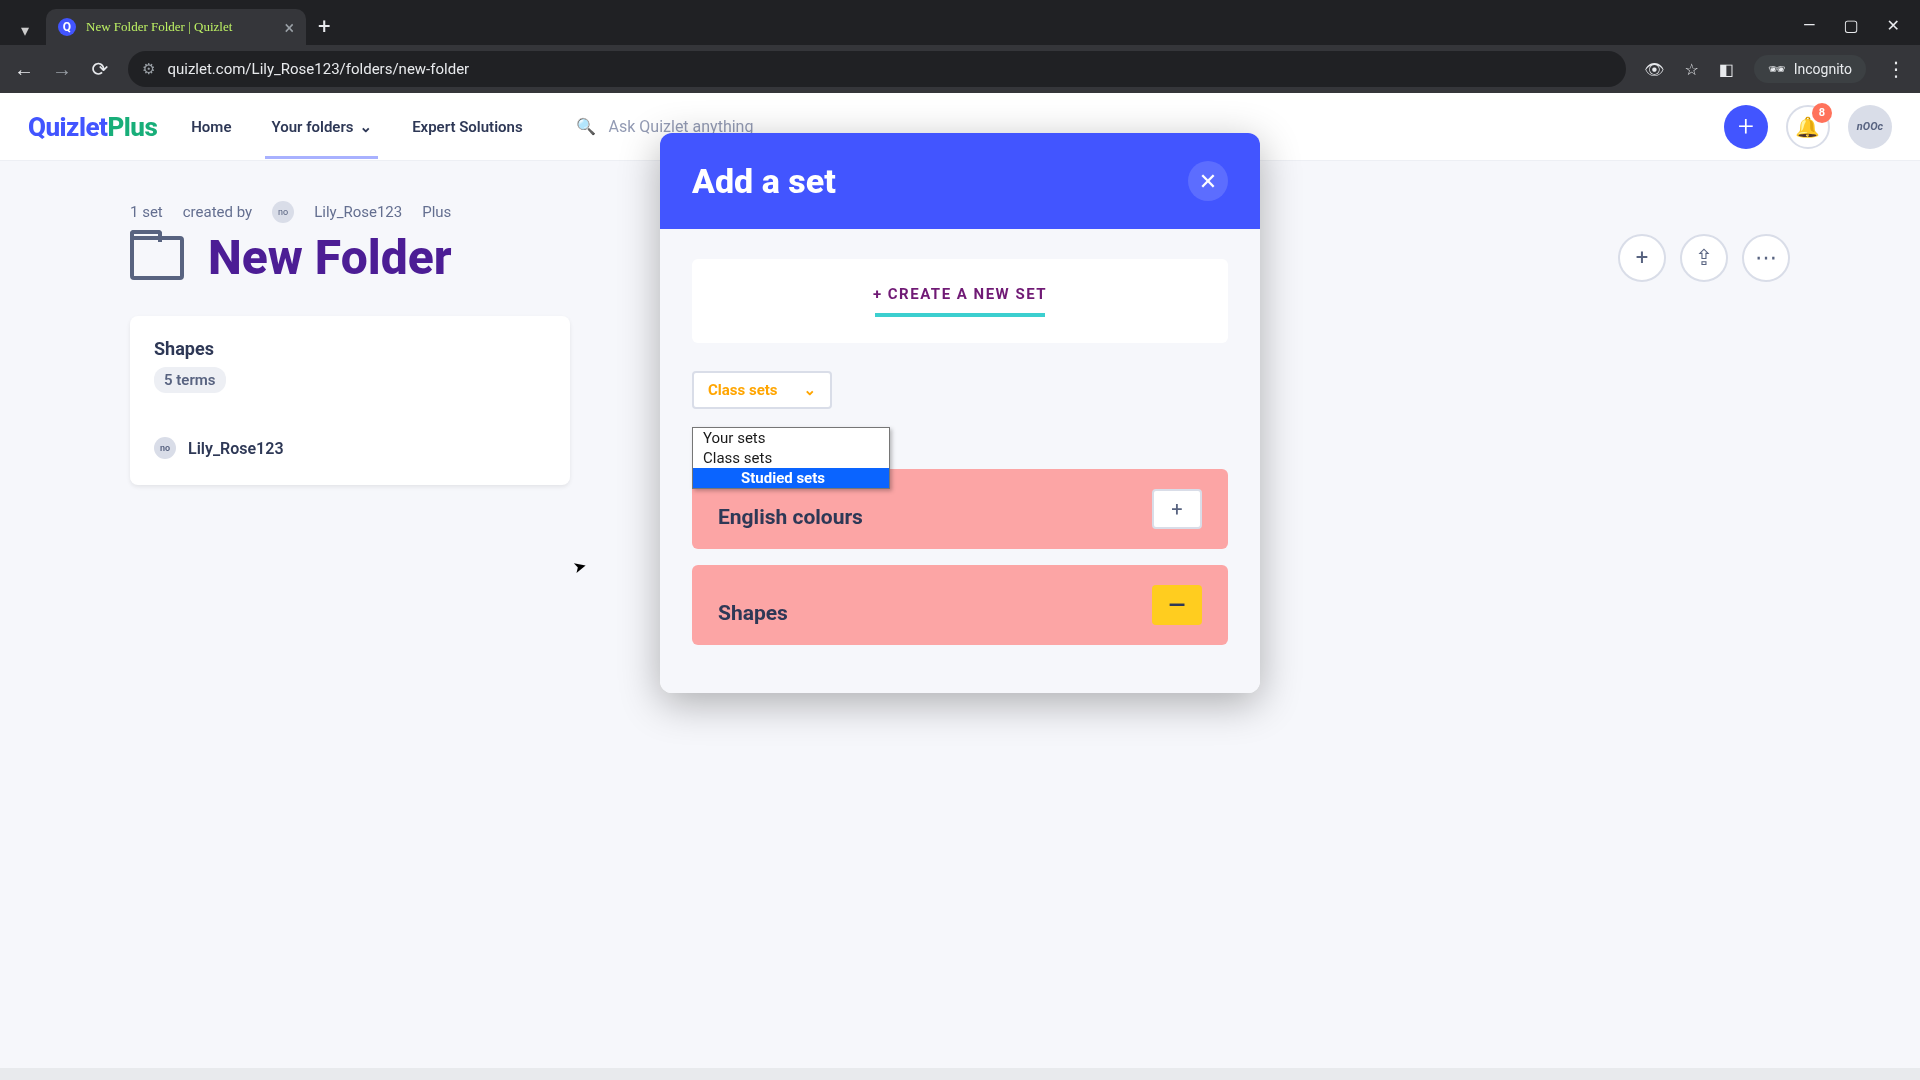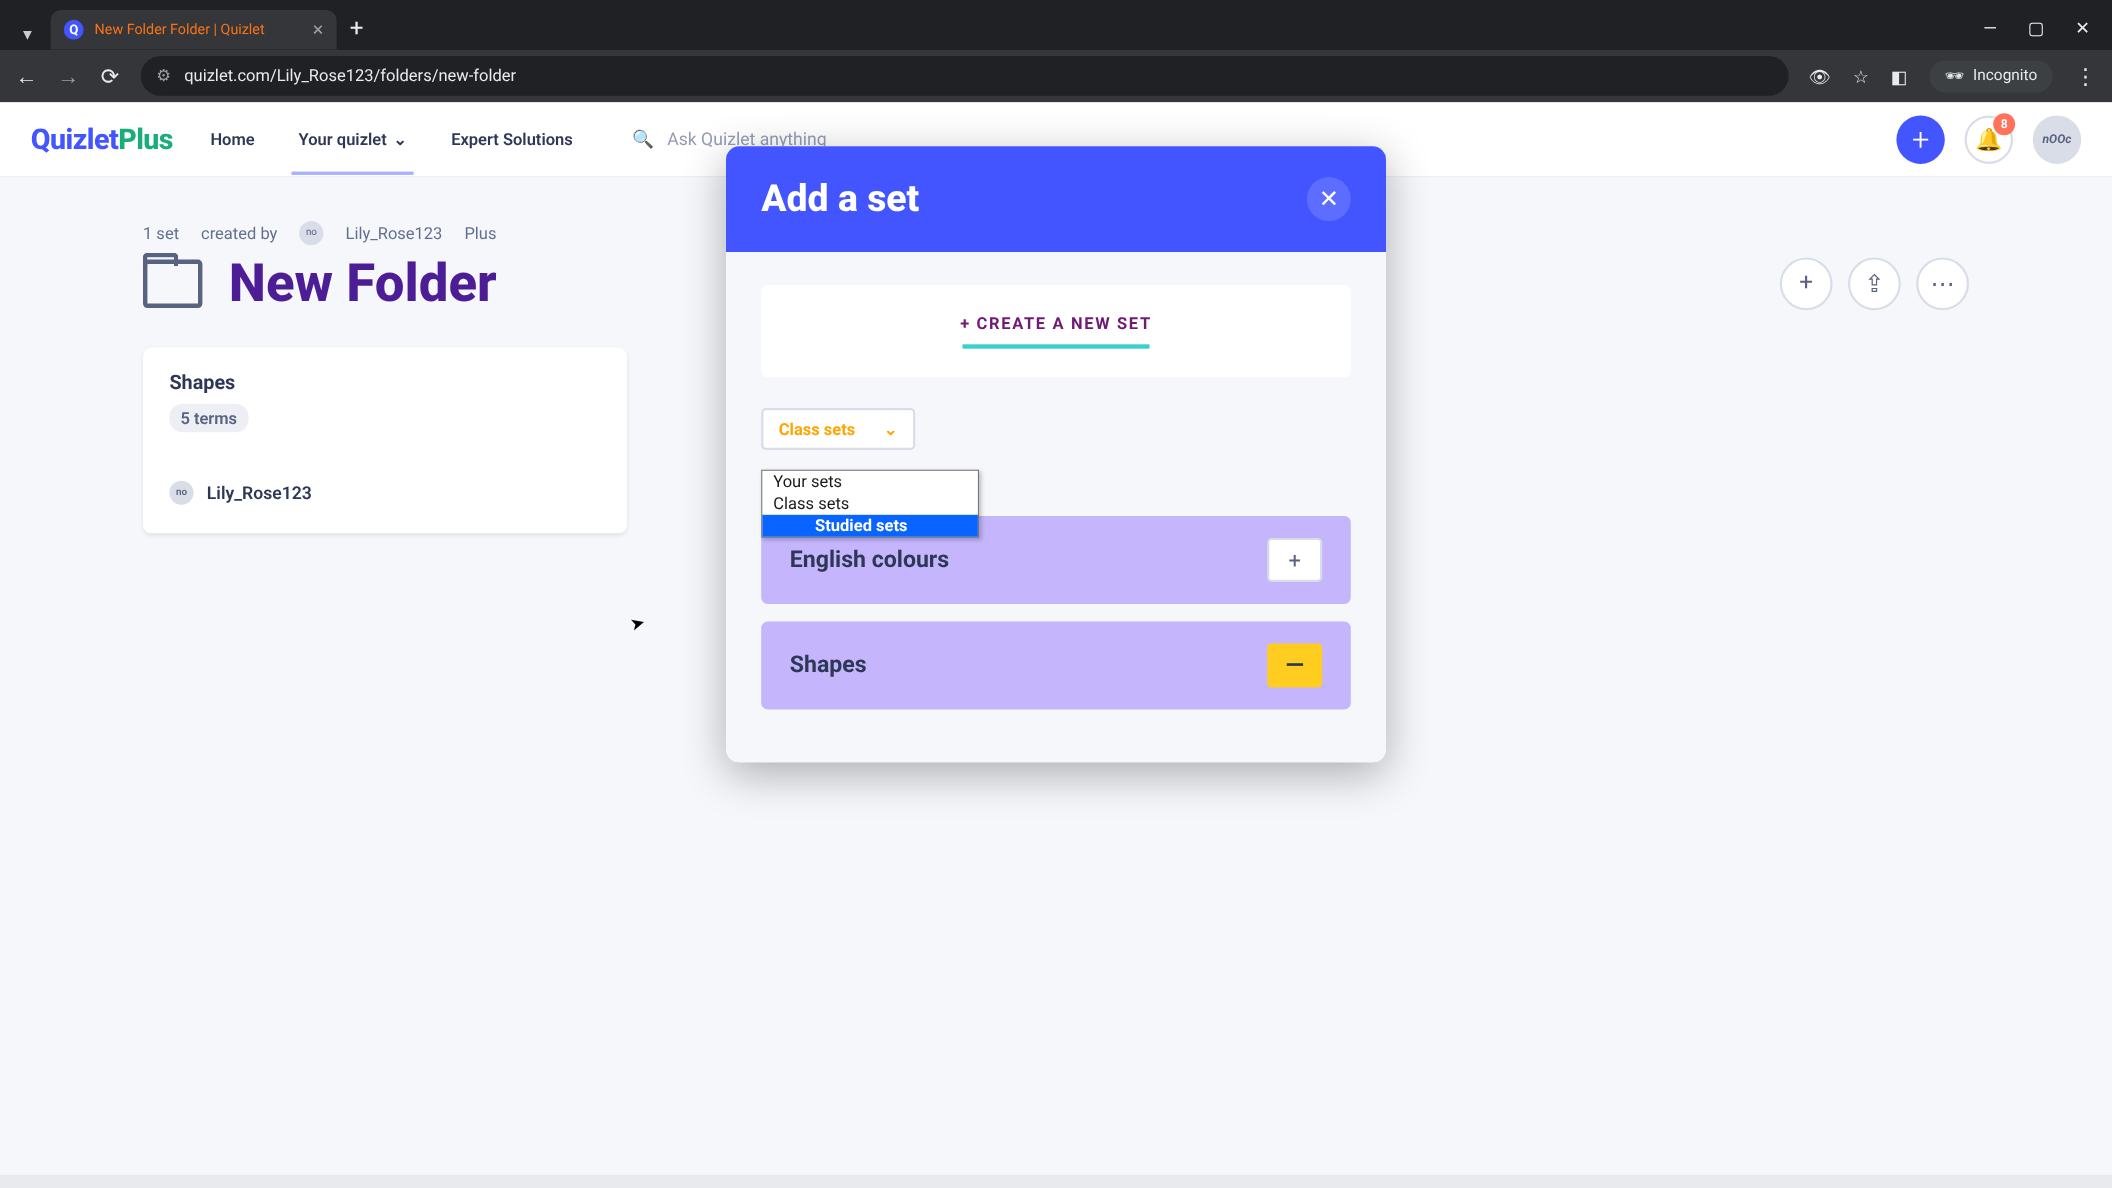--- a/index.html
+++ b/index.html
@@ -3,21 +3,21 @@
 <meta charset="utf-8">
 <style>
 * { margin: 0; padding: 0; box-sizing: border-box; font-family: -apple-system, BlinkMacSystemFont, 'Segoe UI', Roboto, Arial, sans-serif; }
 body { width: 1920px; height: 1080px; background: #000; overflow: hidden; }
 
 
 .browser-top { background: #202124; height: 45px; display: flex; align-items: flex-end; padding: 0 10px; }
 .tab-dropdown { width: 30px; height: 30px; display:flex; align-items:center; justify-content:center; color:#ccc; }
 .browser-tab { background: #35363a; border-radius: 10px 10px 0 0; height: 36px; display: flex; align-items: center; padding: 0 12px; gap: 10px; min-width: 260px; margin-left: 6px; position: relative; }
 .tab-favicon { width: 18px; height: 18px; background: #4255ff; border-radius: 50%; display: flex; align-items: center; justify-content: center; color: #fff; font-weight: bold; font-size: 12px; }
-.tab-title { color: #f97316; font-size: 13px; flex: 1; white-space: nowrap; overflow: hidden; text-overflow: ellipsis; }
+.tab-title { color: #bef264; font-size: 13px; flex: 1; white-space: nowrap; overflow: hidden; text-overflow: ellipsis; font-family: Liberation Serif, serif; }
 .tab-close { color: #9aa0a6; font-size: 18px; }
 .new-tab { color: #e8eaed; font-size: 22px; margin-left: 12px; margin-bottom: 6px; }
 .window-controls { margin-left: auto; display: flex; gap: 28px; color: #e8eaed; padding-right: 10px; margin-bottom: 10px; font-size: 16px; }
 
 .browser-toolbar { background: #35363a; height: 48px; display: flex; align-items: center; padding: 0 14px; gap: 18px; }
 .nav-icon { color: #9aa0a6; font-size: 20px; width: 20px; text-align: center; }
 .nav-icon.active { color: #e8eaed; }
 .url-bar { flex: 1; background: #202124; border-radius: 24px; height: 36px; display: flex; align-items: center; padding: 0 14px; gap: 12px; color: #9aa0a6; font-size: 15px; }
 .url-text { color: #e8eaed; }
 .toolbar-right { display: flex; align-items: center; gap: 20px; color: #e8eaed; }
@@ -59,21 +59,21 @@
 .modal-close { width: 40px; height: 40px; border-radius: 50%; background: rgba(255,255,255,0.14); color: #fff; font-size: 22px; display: flex; align-items: center; justify-content: center; }
 .modal-body { padding: 30px 32px 32px; background: #f6f7fb; border-radius: 0 0 12px 12px; }
 .create-new { background: #fff; text-align: center; padding: 26px; font-weight: 700; font-size: 15px; letter-spacing: 1.5px; color: #701a75; border-radius: 6px; position: relative; }
 .create-underline { width: 170px; height: 4px; background: #3ccfcf; margin: 10px auto 0; }
 .filter-row { margin-top: 28px; position: relative; }
 .dropdown-btn { background: #fff; border: 2px solid #d9dde8; border-radius: 4px; padding: 8px 14px; font-size: 15px; font-weight: 700; color: #ffa500; display: flex; align-items: center; gap: 14px; width: 140px; justify-content: space-between; }
 .dropdown-list { position: absolute; top: 56px; left: 0; background: #fff; border: 1px solid #767676; width: 198px; z-index: 10; box-shadow: 2px 2px 4px rgba(0,0,0,0.25); }
 .dropdown-item { padding: 1px 10px; font-size: 15px; color: #1a1a1a; }
 .dropdown-item.highlighted { background: #0a64ff; color: #fff; font-weight: 700; padding-left: 48px; }
 .set-list { margin-top: 60px; }
-.set-row { background: #c4b5fd; border-radius: 6px; padding: 20px 26px; display: flex; align-items: center; justify-content: space-between; margin-bottom: 16px; }
+.set-row { background: #fca5a5; border-radius: 6px; padding: 20px 26px; display: flex; align-items: flex-end; justify-content: space-between; margin-bottom: 16px; }
 .set-row-name { font-size: 21px; font-weight: 700; color: #2e3856; }
 .add-btn { width: 50px; height: 40px; border: 2px solid #d9dde8; border-radius: 4px; display: flex; align-items: center; justify-content: center; color: #586380; font-size: 20px; background:#fff; }
 .remove-btn { width: 50px; height: 40px; background: #ffcd1f; border-radius: 4px; display: flex; align-items: center; justify-content: center; color: #2e3856; font-size: 22px; font-weight: 700; }
 
 .bottom-bar { position: absolute; bottom: 0; left: 0; right: 0; height: 12px; background: #e8eaed; }
 
 .cursor { position: absolute; top: 464px; left: 573px; font-size: 16px; color: #000; z-index: 100; transform: rotate(-15deg); }
 </style>
 </head>
 <body>
@@ -113,21 +113,21 @@
   </div>
 </div>
 
 <div class="page">
   <div class="app-header">
     <div class="logo">
       <span>Quizlet</span><span class="logo-plus">Plus</span>
     </div>
     <div class="nav-item">Home</div>
     <div class="nav-item active">
-      <span>Your quizlet</span>
+      <span>Your folders</span>
       <span>⌄</span>
     </div>
     <div class="nav-item">Expert Solutions</div>
     <div class="search-box">
       <span>🔍</span>
       <span>Ask Quizlet anything</span>
     </div>
     <div class="header-right">
       <div class="plus-btn">+</div>
       <div class="bell-btn">

